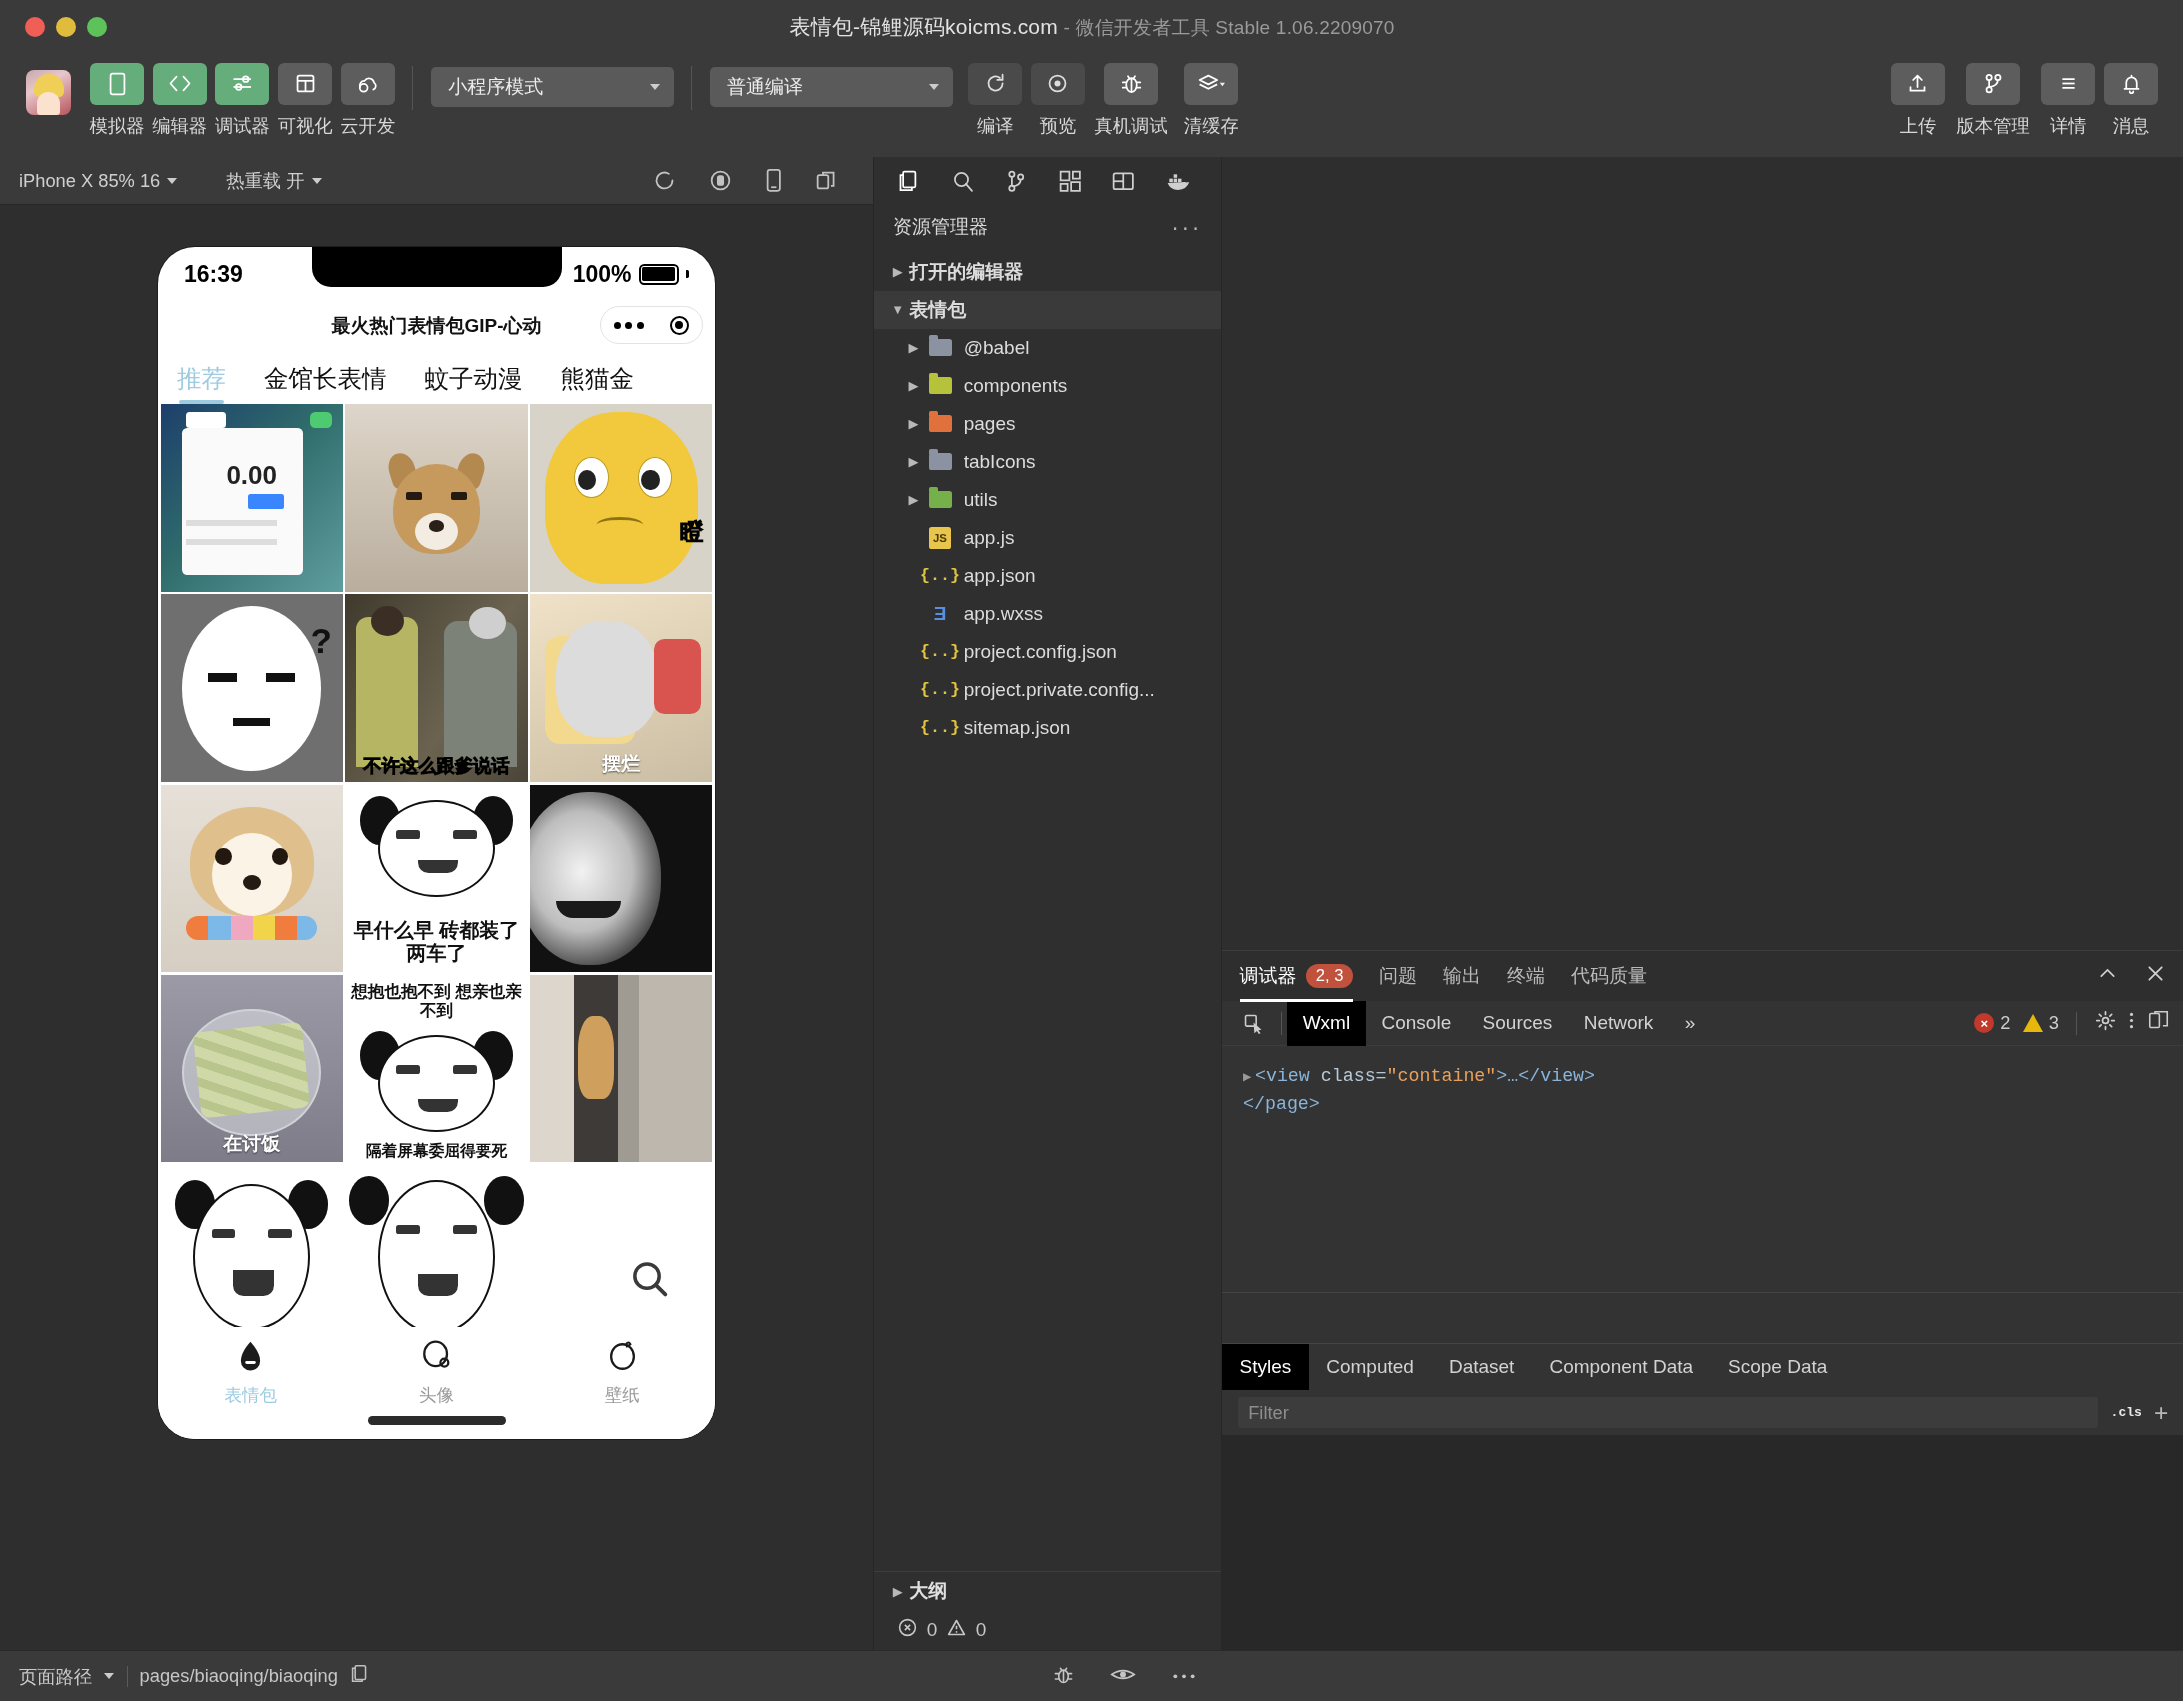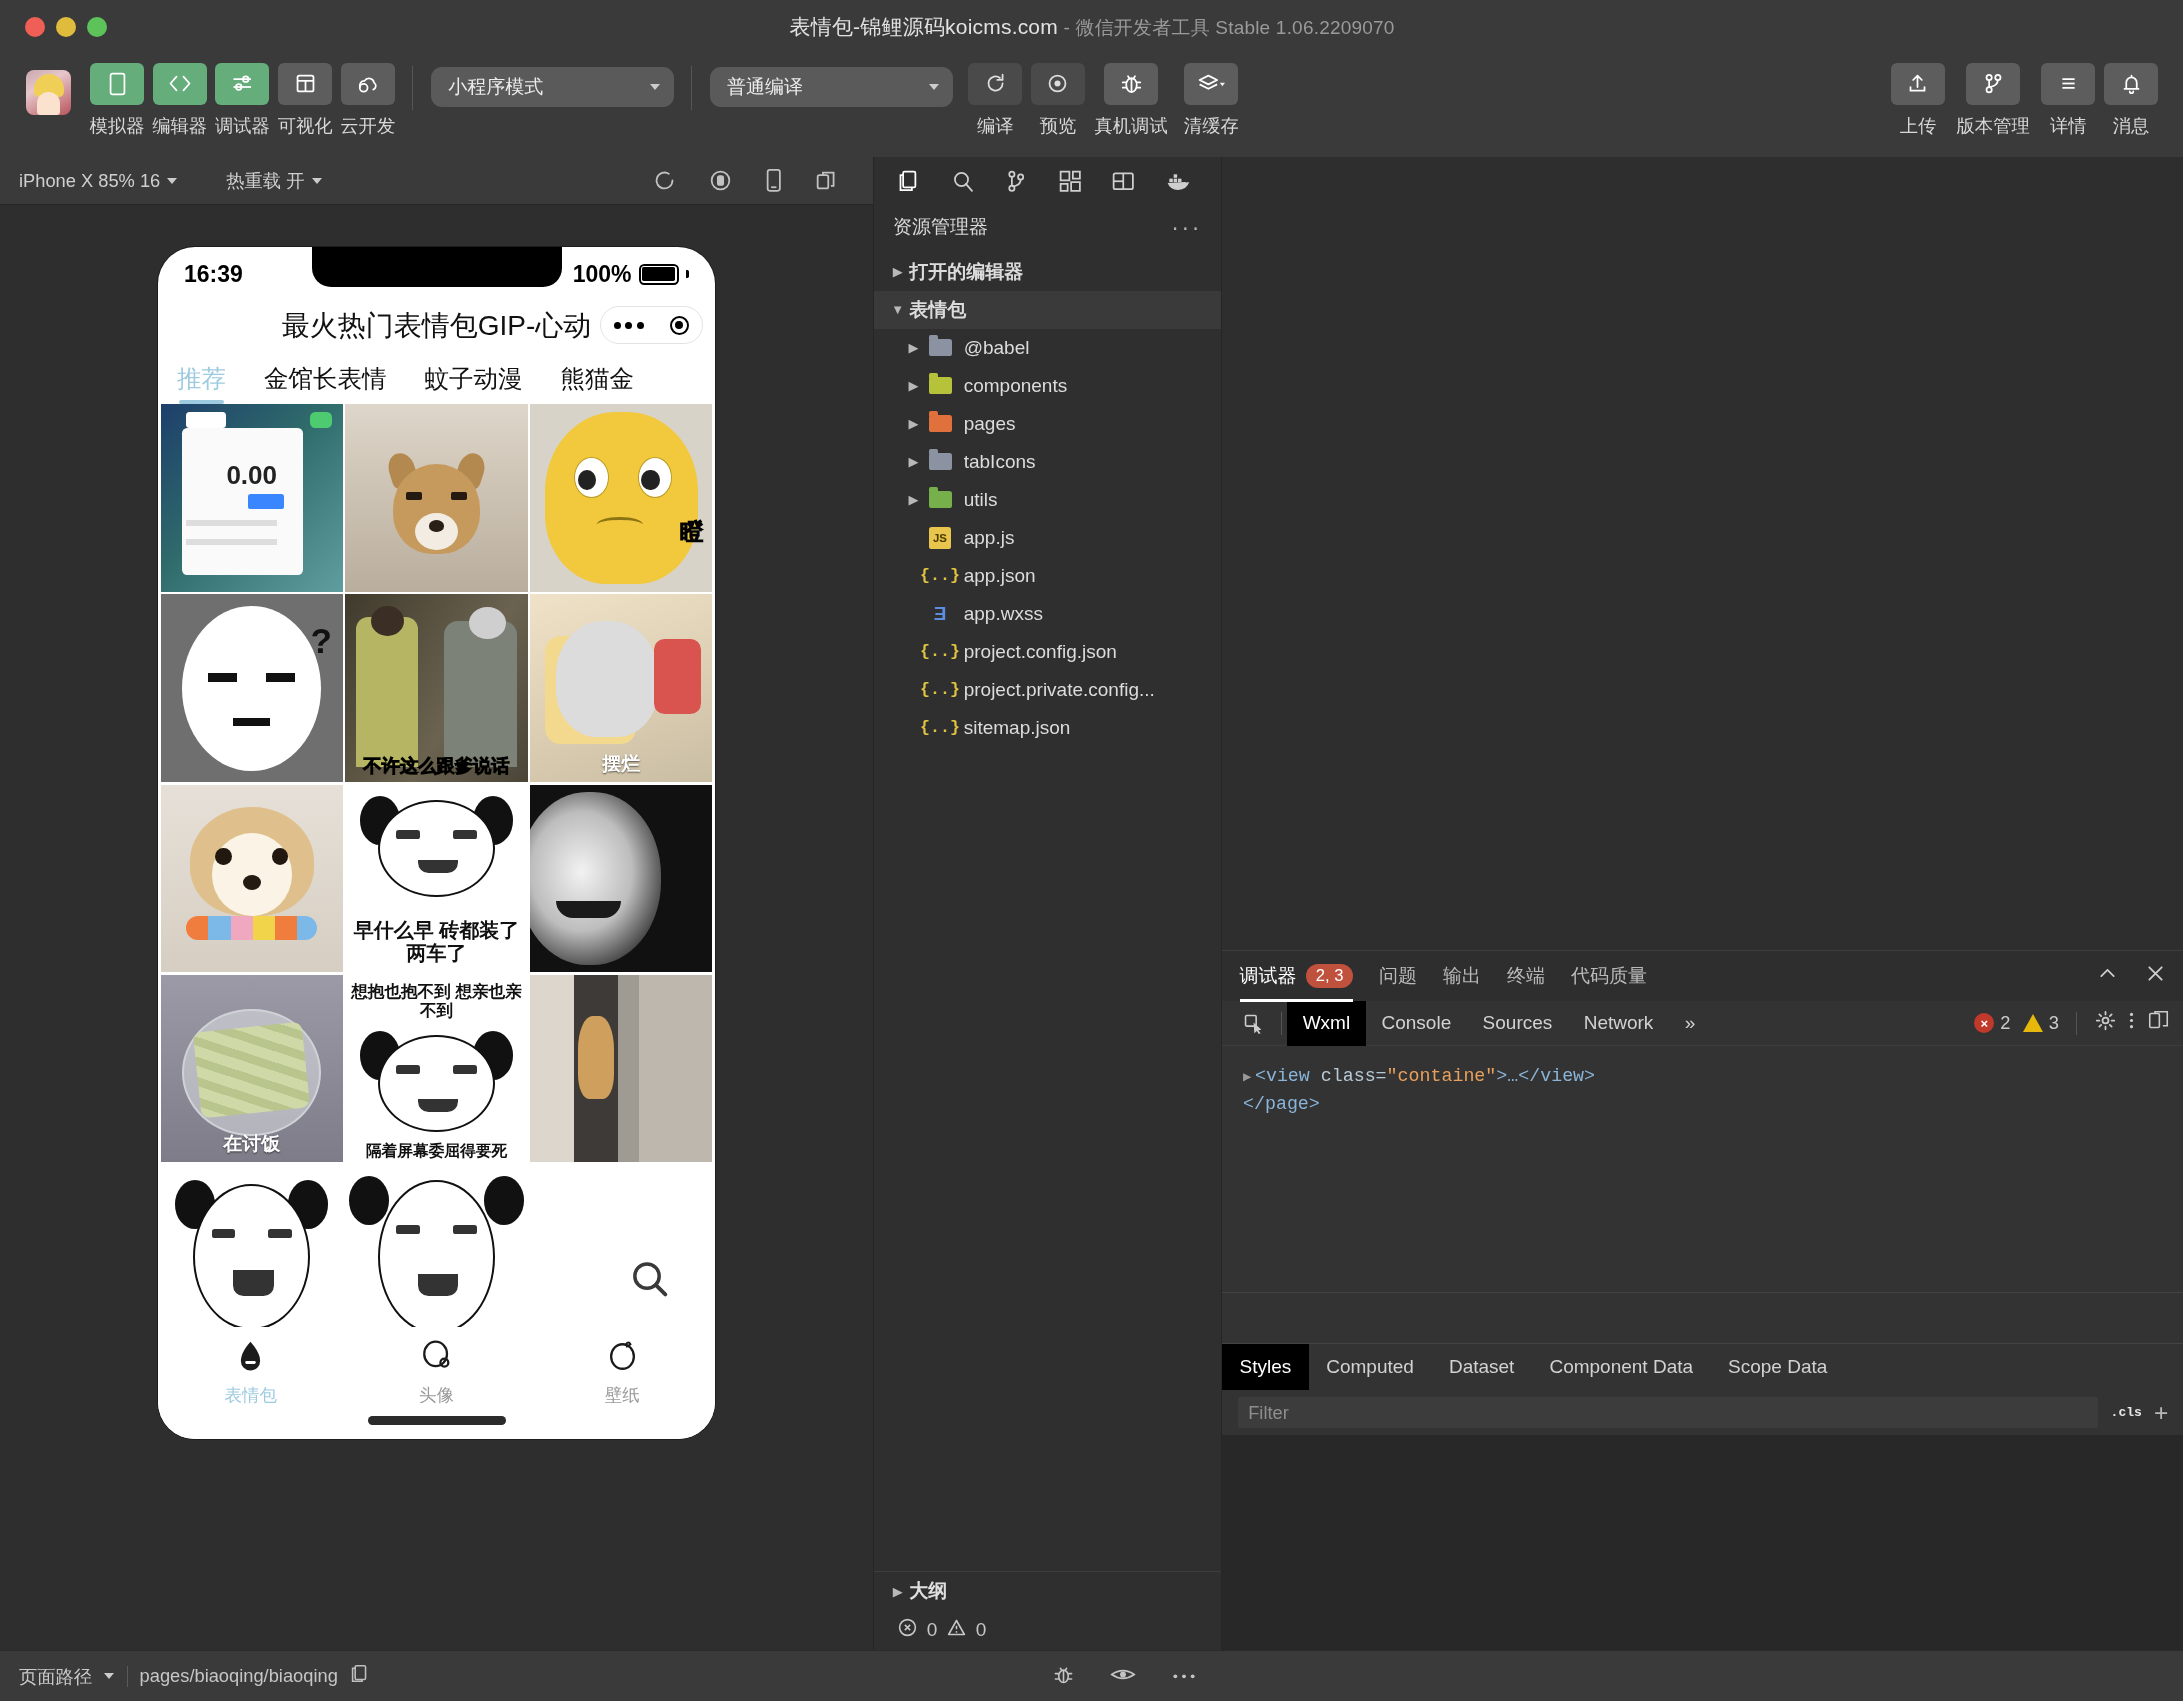--- a/index.html
+++ b/index.html
@@ -51,21 +51,21 @@
   .tb-btn {
     width: 54px; height: 42px; border-radius: 6.1px; display: flex;
     align-items: center; justify-content: center; color: #fff;
   }
   .tb-btn.green { background: #66ad7c; }
   .tb-btn.grey { background: #5d5d5d; }
   .tb-label { font-size: 18.3px; color: #d8d8d8; margin-top: 7.9px; white-space: nowrap; }
   .divider-v { width: 0.9px; height: 44px; background: #555; margin: 3.5px 17.5px 0 17.5px; }
 
   .select {
-    height: 40px; min-width: 243px; background: #5a5a5a; border-radius: 11px;
+    height: 40px; min-width: 243px; background: #5a5a5a; border-radius: 5px;
     display: flex; align-items: center; justify-content: space-between;
     padding: 0 14px 0 17.5px; color: #ececec; font-size: 19px; margin-top: 4.4px; cursor: pointer;
   }
   .caret { width: 0; height: 0; border-left: 5.2px solid transparent; border-right: 5.2px solid transparent; border-top: 6.1px solid #ccc; }
   .spacer { flex: 1; }
 
   
   .body { flex: 1; display: flex; min-height: 0; }
 
   
@@ -90,21 +90,21 @@
   .statusbar {
     height: 54px; display: flex; align-items: center; justify-content: space-between;
     padding: 0 26px; font-size: 23px; font-weight: bold; color: #000;
   }
   .batt-wrap { display: flex; align-items: center; gap: 7px; }
   .batt { width: 40px; height: 21px; border: 2.6px solid #000; border-radius: 5.2px; padding: 1.7px; }
   .batt i { display: block; height: 100%; background: #000; border-radius: 1.7px; }
   .batt-nub { width: 3.5px; height: 8.7px; background: #000; border-radius: 0 1.7px 1.7px 0; }
 
   .navbar { height: 49px; display: flex; align-items: center; justify-content: center; position: relative; }
-  .nav-title { font-size: 28px; color: #111; font-weight: 400; }
+  .nav-title { font-size: 19px; color: #111; font-weight: 700; }
   .capsule {
     position: absolute; right: 12.2px; top: 5.2px; width: 103px; height: 38px;
     border: 0.9px solid #e3e3e3; border-radius: 19px; display: flex; align-items: center;
     justify-content: space-around; background: rgba(255,255,255,.65);
   }
   .dots { display: flex; gap: 4.4px; }
   .dots i { width: 7px; height: 7px; background: #000; border-radius: 50%; display: block; }
   .target { width: 19px; height: 19px; border: 2.2px solid #000; border-radius: 50%; display: flex; align-items: center; justify-content: center; }
   .target i { width: 7.9px; height: 7.9px; background: #000; border-radius: 50%; display: block; }
 

